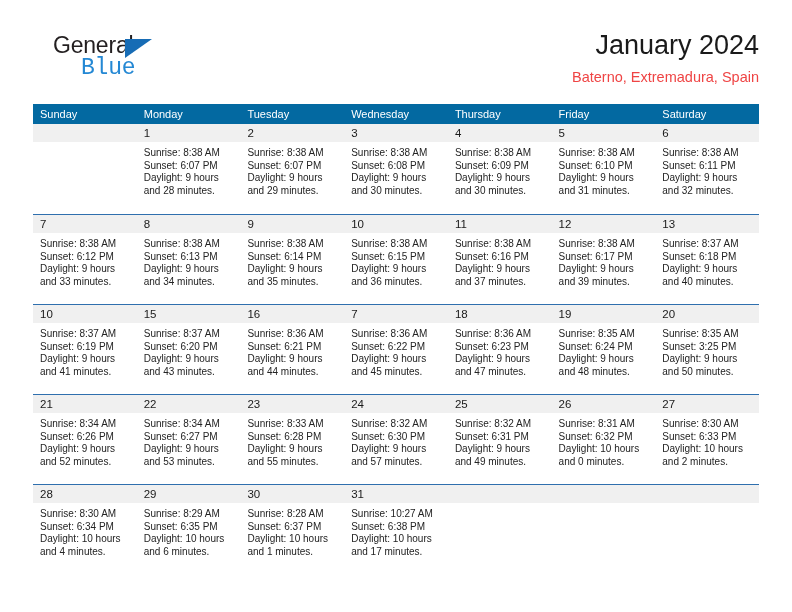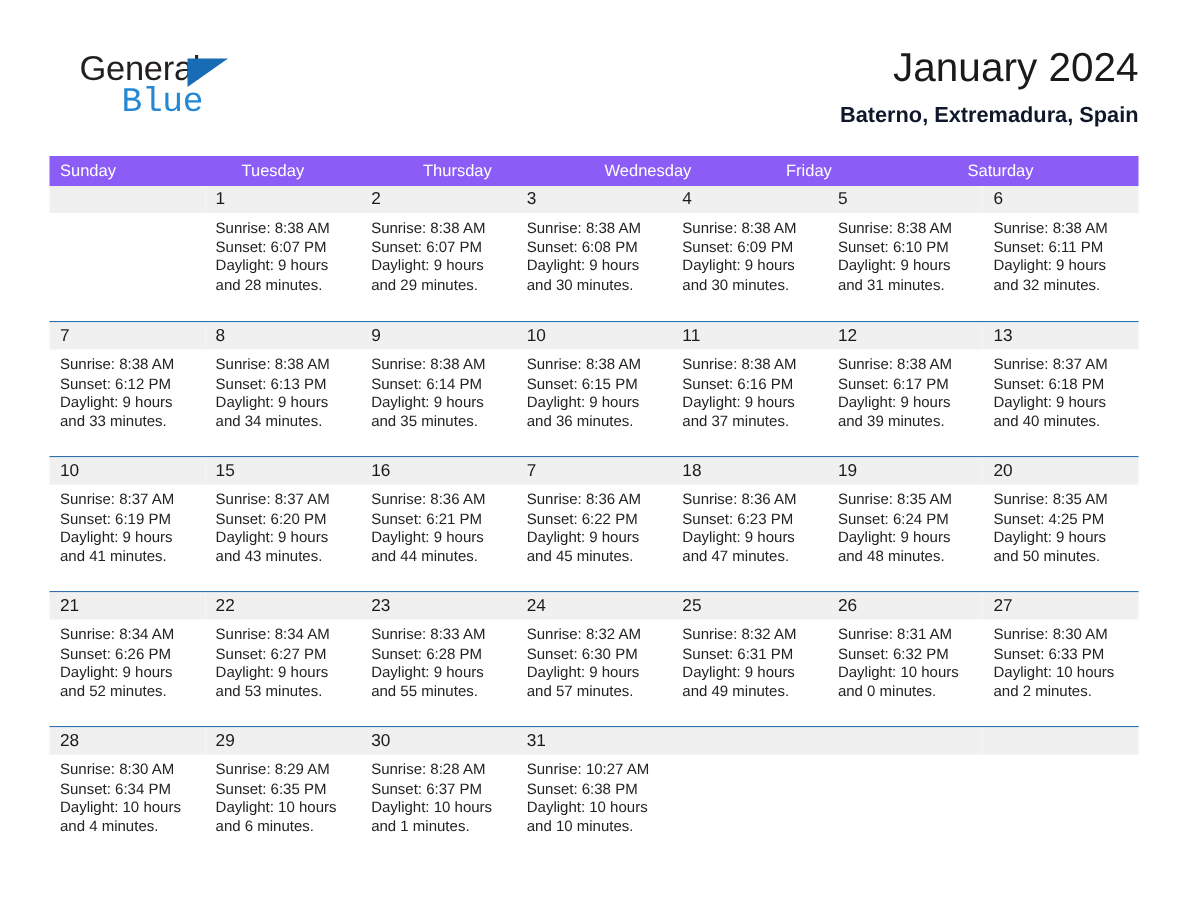--- a/index.html
+++ b/index.html
@@ -75,38 +75,37 @@
     margin-left: 28px;
   }
   .month-title {
     font-size: 27px;
     color: #1a1a1a;
     line-height: 34px;
     white-space: nowrap;
   }
   .location-subtitle {
     font-size: 14.5px;
-    color: #0f172a;
+    color: #ef4444;
     line-height: 22px;
     margin-top: 4px;
     white-space: nowrap;
-    font-weight: bold;
   }
 
   
   .calendar {
     position: absolute;
     left: 33px;
     top: 104px;
     width: 726px;
   }
 
   .weekday-row {
     display: flex;
-    background: #8b5cf6;
+    background: #0369a1;
     height: 20px;
   }
   .weekday-cell {
     flex: 1 1 0;
     color: #ffffff;
     font-size: 11px;
     line-height: 20px;
     padding-left: 7px;
     box-sizing: border-box;
     white-space: nowrap;
@@ -169,23 +168,24 @@
       <div class="month-title">January 2024</div>
       <div class="location-subtitle">Baterno, Extremadura, Spain</div>
     </div>
 
   </div>
 
   <div class="calendar">
 
     <div class="weekday-row">
       <div class="weekday-cell">Sunday</div>
+      <div class="weekday-cell">Monday</div>
       <div class="weekday-cell">Tuesday</div>
+      <div class="weekday-cell">Wednesday</div>
       <div class="weekday-cell">Thursday</div>
-      <div class="weekday-cell">Wednesday</div>
       <div class="weekday-cell">Friday</div>
       <div class="weekday-cell">Saturday</div>
     </div>
 
     <div class="week-row first">
       <div class="day-cell empty">
         <div class="day-number"></div>
         <div class="day-info">
           <div></div>
           <div></div>
@@ -367,21 +367,21 @@
           <div>Sunrise: 8:35 AM</div>
           <div>Sunset: 6:24 PM</div>
           <div>Daylight: 9 hours</div>
           <div>and 48 minutes.</div>
         </div>
       </div>
       <div class="day-cell">
         <div class="day-number">20</div>
         <div class="day-info">
           <div>Sunrise: 8:35 AM</div>
-          <div>Sunset: 4:25 PM</div>
+          <div>Sunset: 3:25 PM</div>
           <div>Daylight: 9 hours</div>
           <div>and 50 minutes.</div>
         </div>
       </div>
     </div>
 
     <div class="week-row">
       <div class="day-cell">
         <div class="day-number">21</div>
         <div class="day-info">
@@ -474,21 +474,21 @@
           <div>Daylight: 10 hours</div>
           <div>and 1 minutes.</div>
         </div>
       </div>
       <div class="day-cell">
         <div class="day-number">31</div>
         <div class="day-info">
           <div>Sunrise: 10:27 AM</div>
           <div>Sunset: 6:38 PM</div>
           <div>Daylight: 10 hours</div>
-          <div>and 10 minutes.</div>
+          <div>and 17 minutes.</div>
         </div>
       </div>
       <div class="day-cell empty">
         <div class="day-number"></div>
         <div class="day-info">
           <div></div>
           <div></div>
           <div></div>
           <div></div>
         </div>

